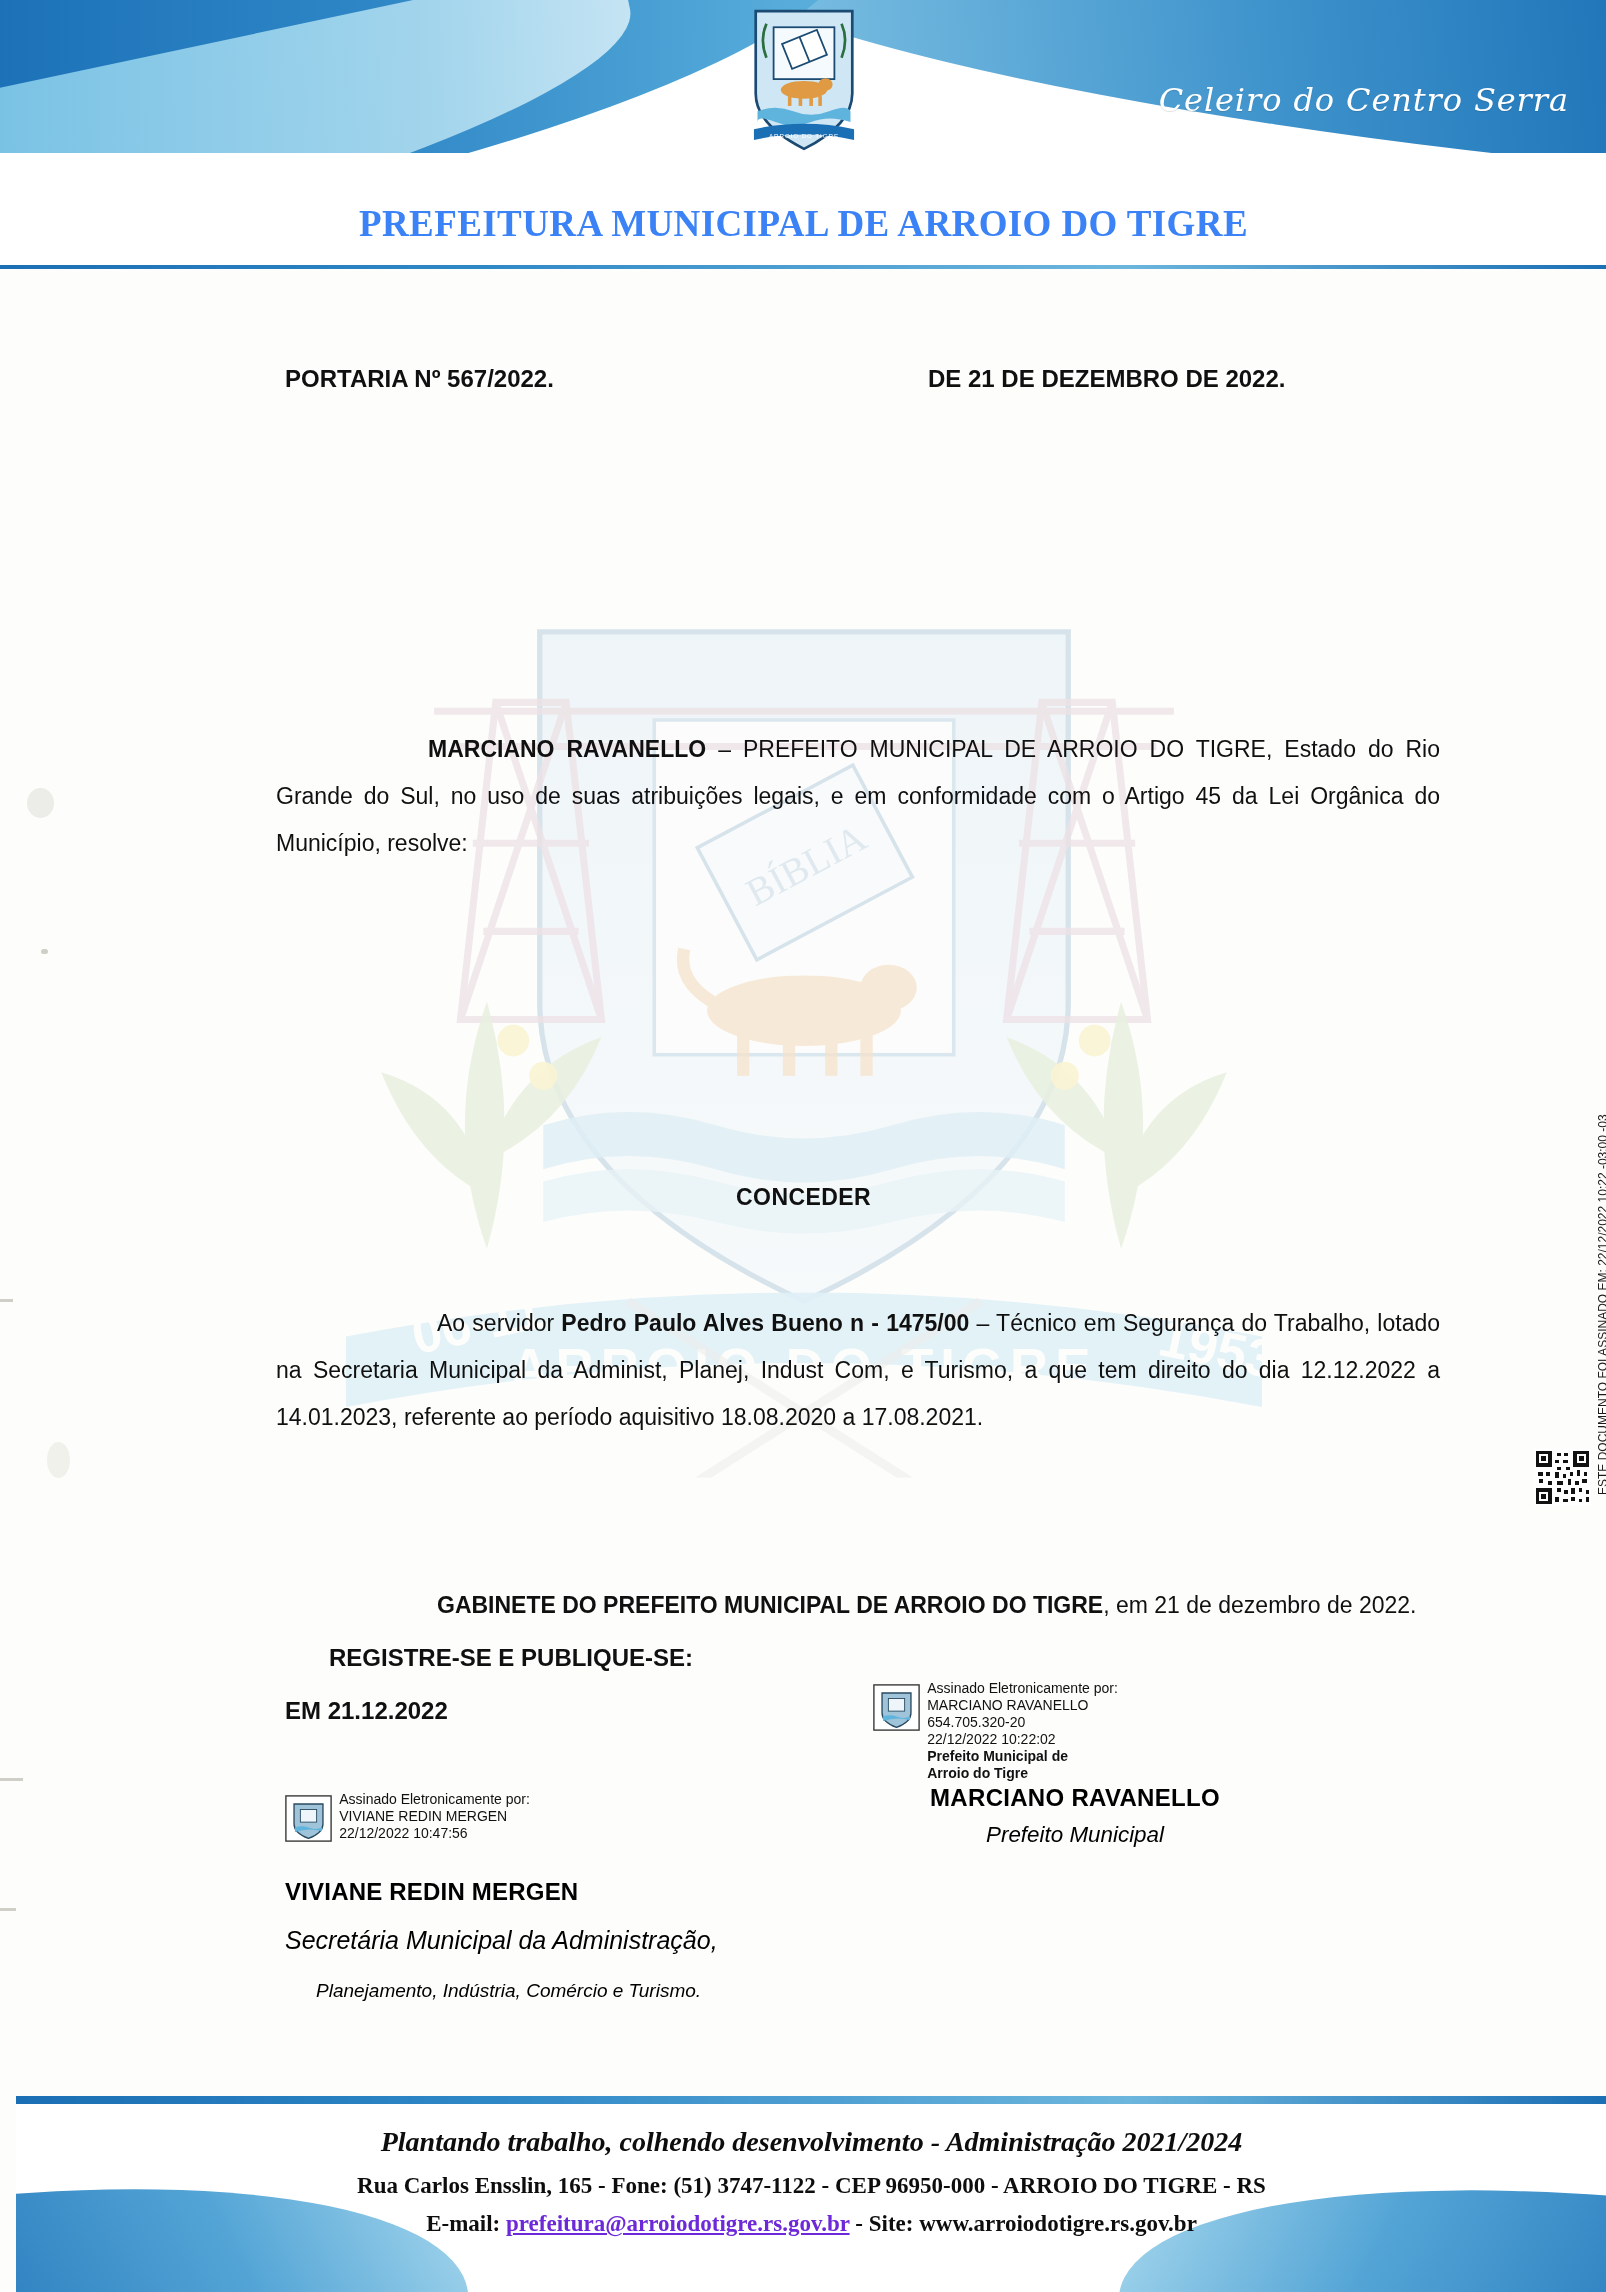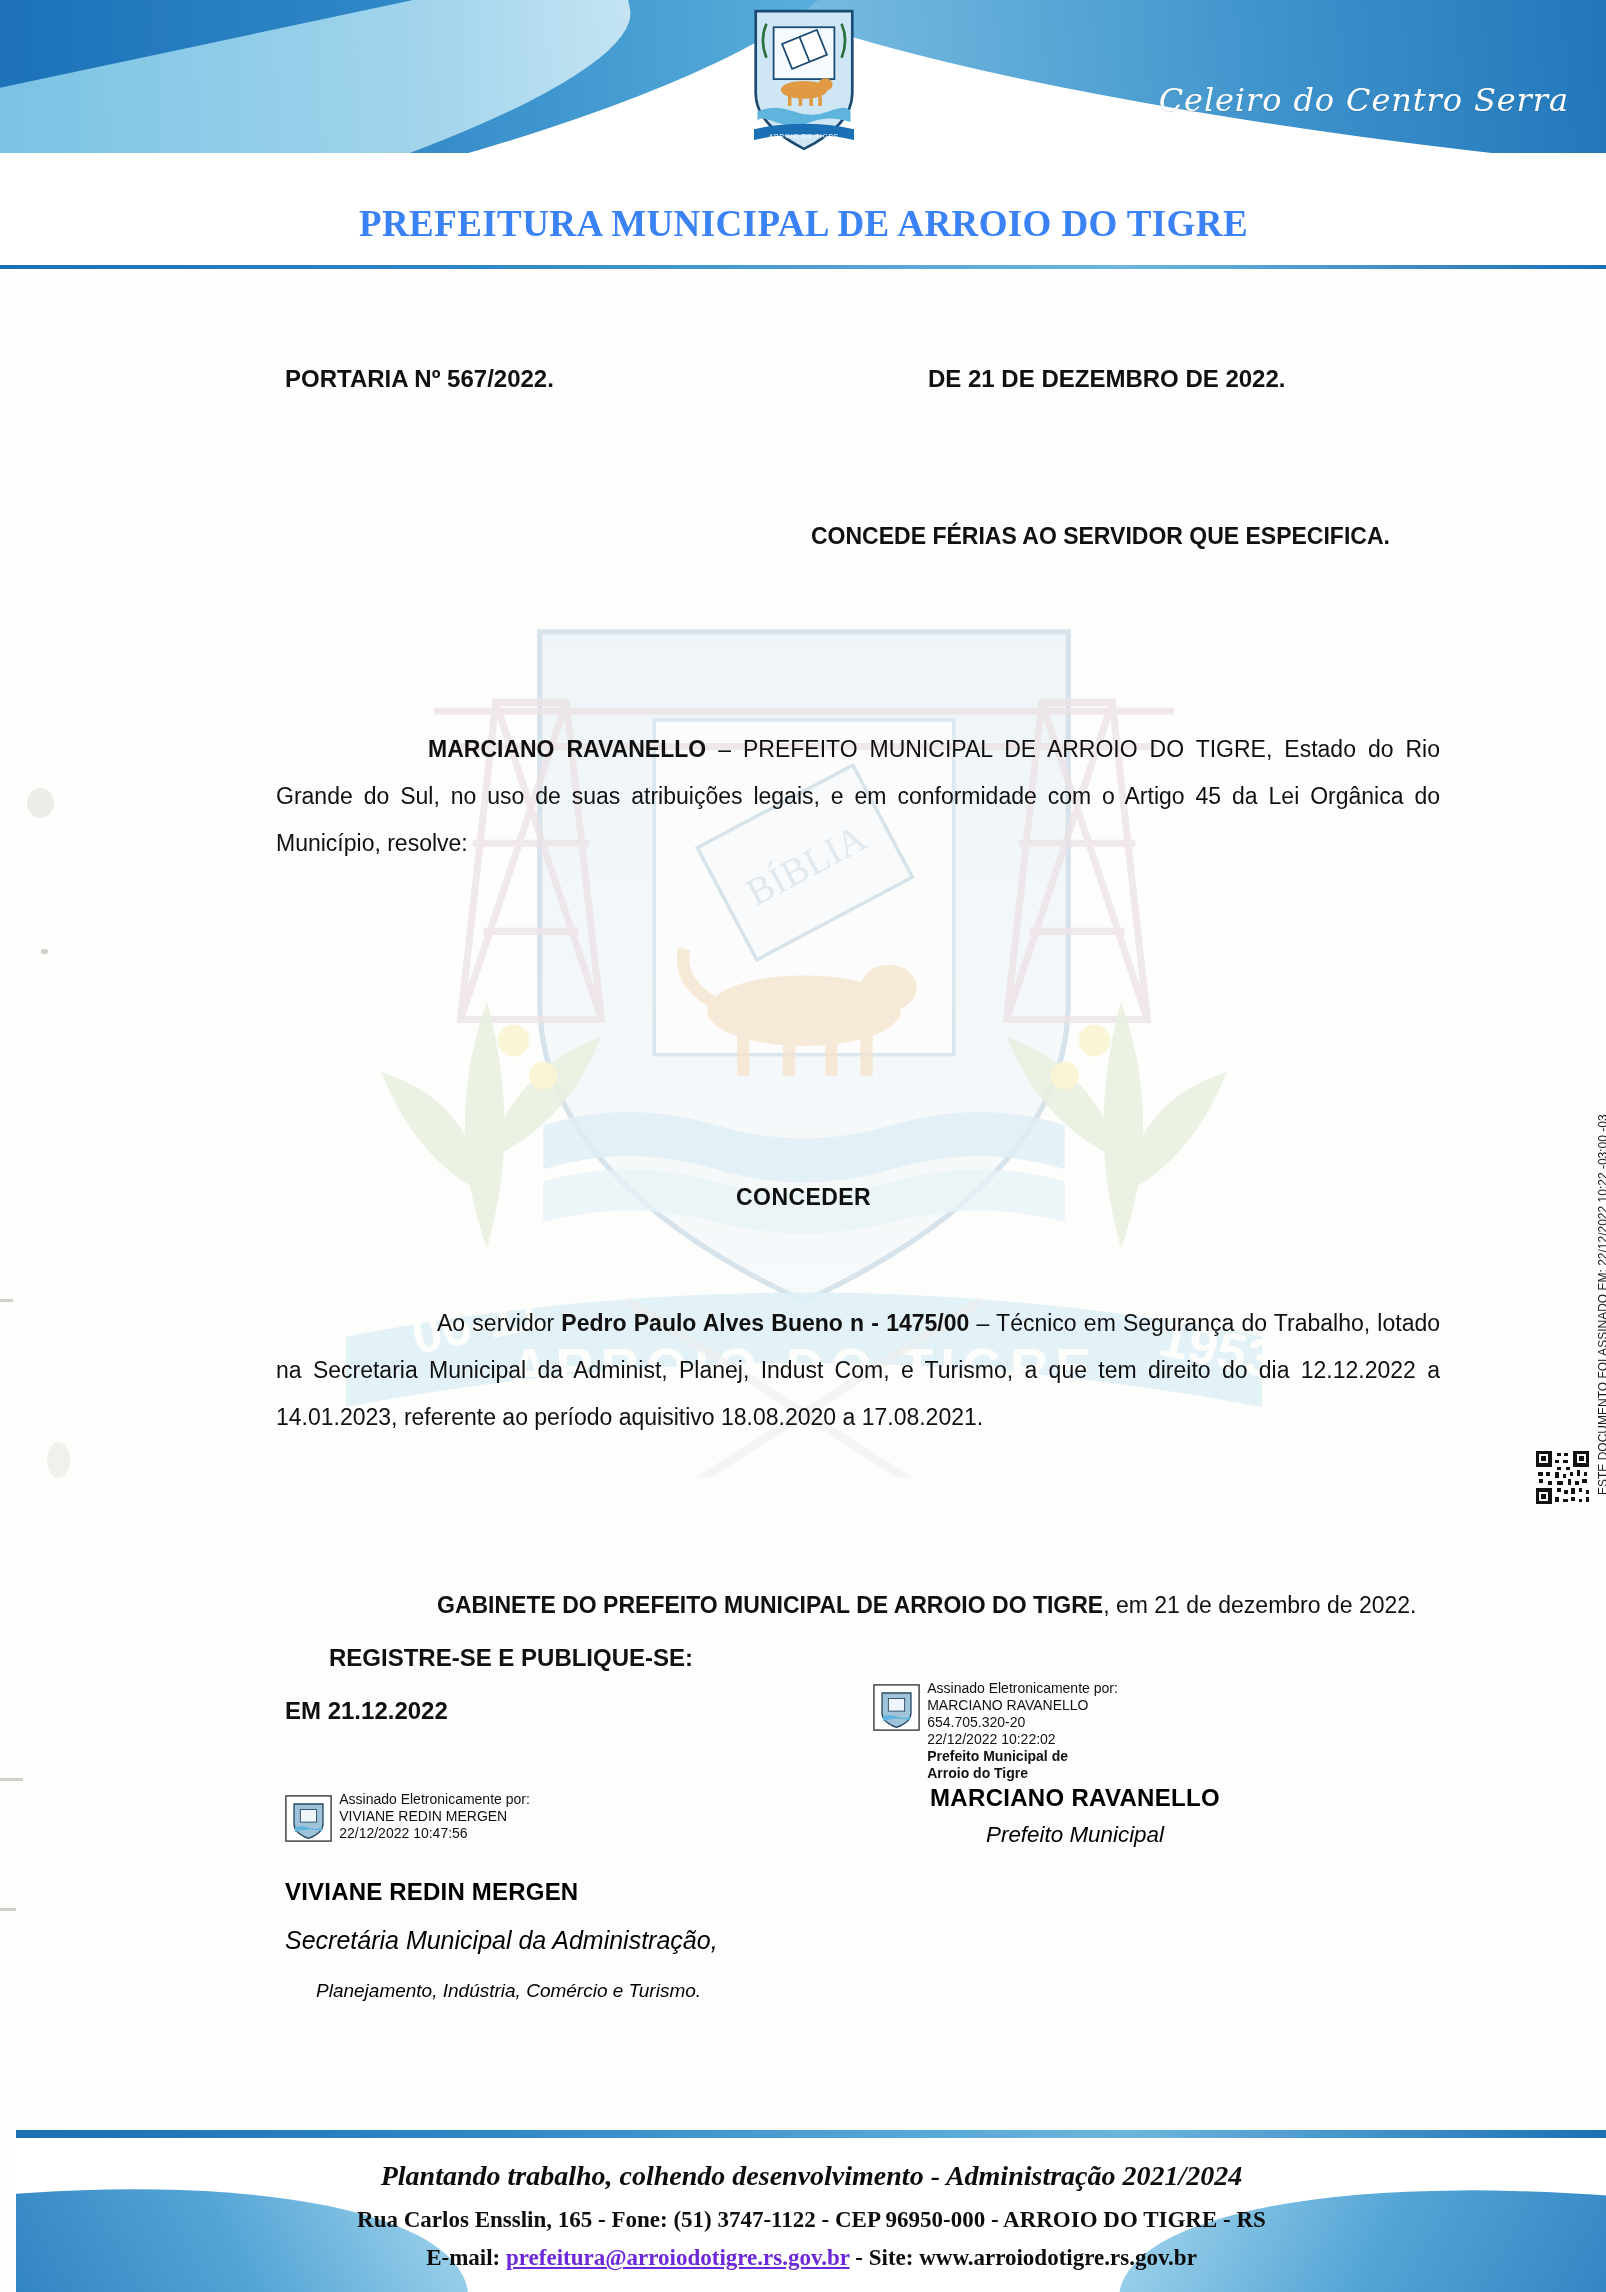--- a/index.html
+++ b/index.html
@@ -281,21 +281,21 @@
     position: absolute;
     right: 16px;
     top: 1449px;
     width: 57px; height: 57px;
   }
 
   
   .footer {
     position: absolute;
     left: 16px; right: 0; bottom: 0;
-    height: 163px;
+    height: 197px;
     overflow: hidden;
     background: #ffffff;
     z-index: 3;
   }
   .ftr-rule {
     position: absolute;
     left: 0; right: 0; top: 0;
     height: 8px;
     background: linear-gradient(90deg,#1b6fb4 0%, #2f88c6 30%, #6cb6dd 70%, #1b6fb4 100%);
   }
@@ -471,21 +471,20 @@
     <div class="tagline">Celeiro do Centro Serra</div>
     <div class="hdr-line2">PREFEITURA MUNICIPAL DE ARROIO DO TIGRE</div>
     <div class="hdr-rule"></div>
   </div>
 
   <div class="content">
 
     <div class="txt portaria-num">PORTARIA Nº 567/2022.</div>
     <div class="txt portaria-date">DE 21 DE DEZEMBRO DE 2022.</div>
 
-    <div class="txt ementa">CONCEDE FÉRIAS AO SERVIDOR QUE ESPECIFICA.</div>
 
     <p class="txt para1"><span class="b">MARCIANO RAVANELLO</span><span> – PREFEITO MUNICIPAL DE ARROIO DO TIGRE, Estado do Rio Grande do Sul, no uso de suas atribuições legais, e em conformidade com o Artigo 45 da Lei Orgânica do Município, resolve:</span></p>
 
     <div class="txt conceder">CONCEDER</div>
 
     <p class="txt para2"><span>Ao servidor </span><span class="b">Pedro Paulo Alves Bueno  n - 1475/00</span><span> – Técnico em Segurança do Trabalho, lotado na Secretaria Municipal da Administ, Planej, Indust Com, e Turismo, a que tem direito do dia 12.12.2022 a 14.01.2023, referente ao período aquisitivo 18.08.2020 a 17.08.2021.</span></p>
 
     <p class="txt para3"><span class="b">GABINETE DO PREFEITO MUNICIPAL DE ARROIO DO TIGRE</span><span>, em 21 de dezembro de 2022.</span></p>
 
     <div class="sig1-stamp">

